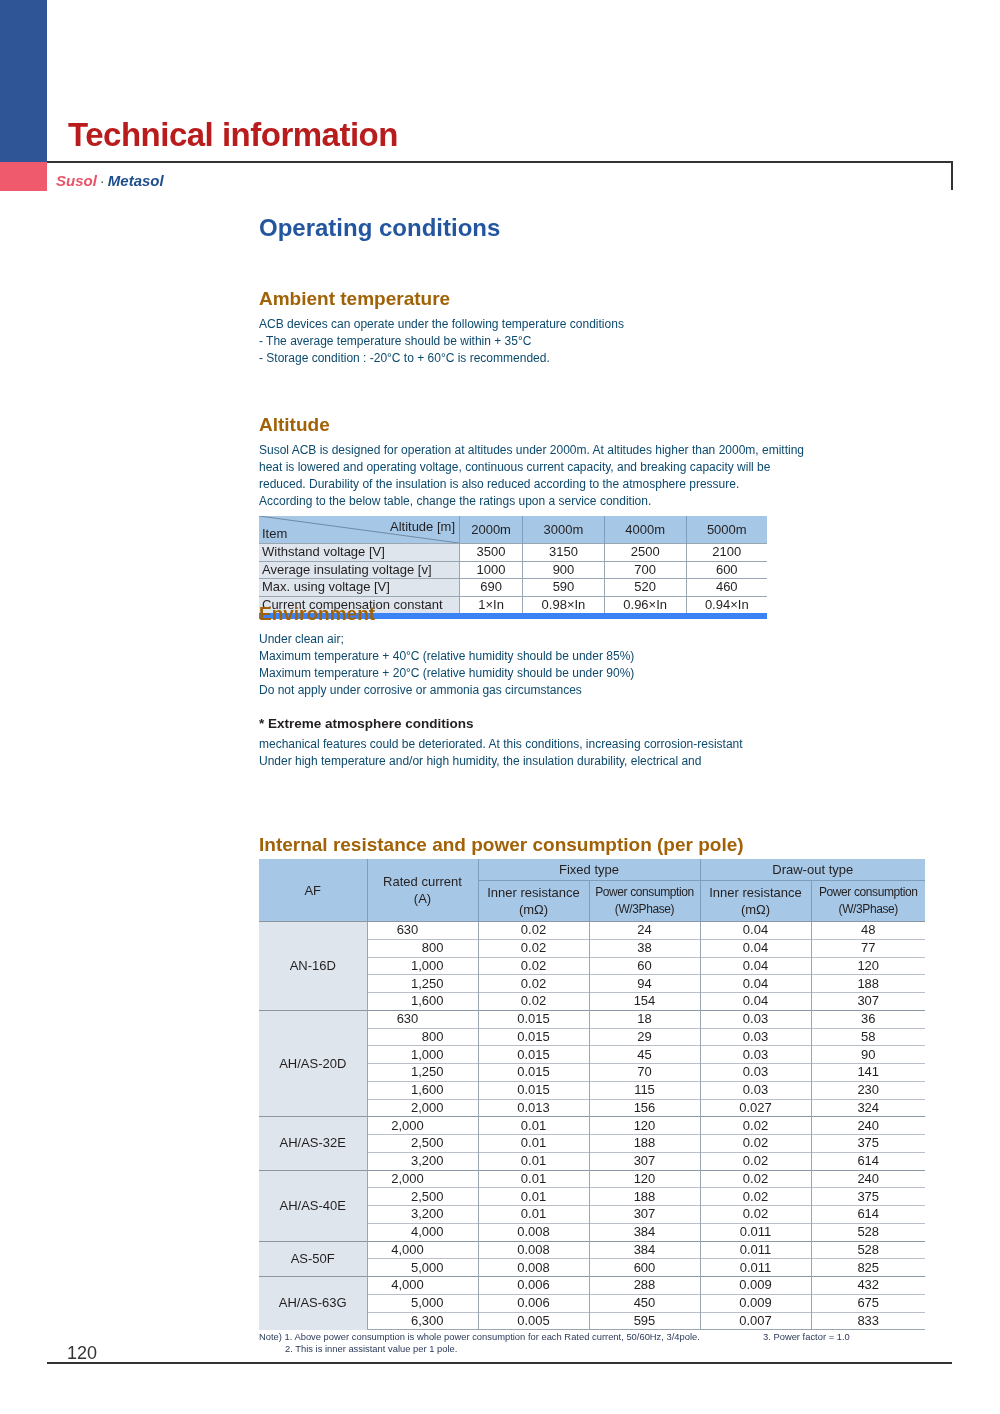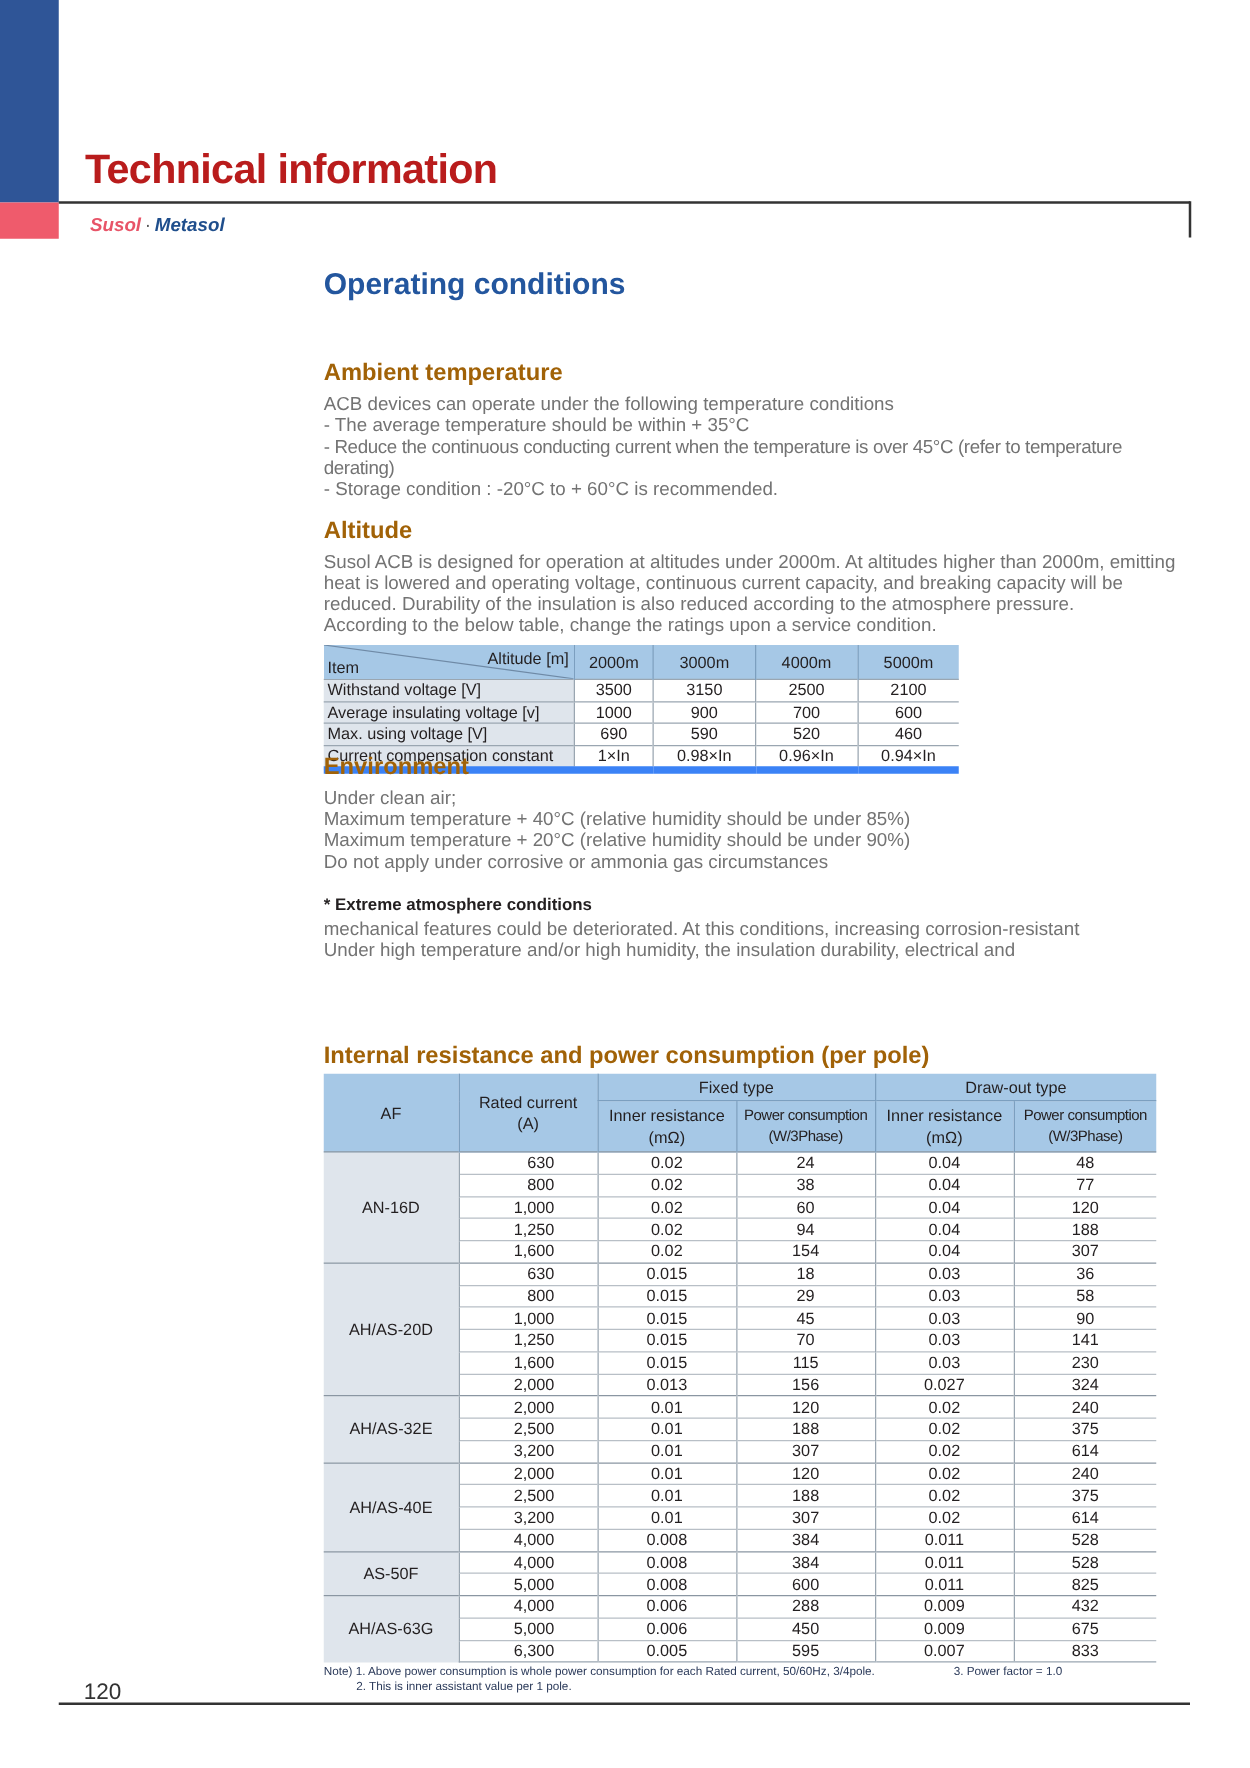--- a/index.html
+++ b/index.html
@@ -3,30 +3,30 @@
 <meta charset="utf-8">
 <style>
   html, body { margin: 0; padding: 0; background: #ffffff; }
   body { width: 1000px; height: 1414px; position: relative; overflow: hidden;
          font-family: "Liberation Sans", sans-serif; color: #231f20; }
   .blue-bar { position: absolute; left: 0; top: 0; width: 47px; height: 162px; background: #2f5597; }
   .pink-bar { position: absolute; left: 0; top: 162px; width: 47px; height: 29px; background: #ef5b6c; }
   .title { position: absolute; left: 68px; top: 116px; font-size: 33px; font-weight: bold; color: #b91c1c; letter-spacing: -0.5px; margin: 0; }
   .header-rule { position: absolute; left: 47px; top: 161px; width: 905px; height: 2px; background: #333; }
   .header-tick { position: absolute; left: 951px; top: 161px; width: 2px; height: 29px; background: #333; }
-  .brand { position: absolute; left: 72px; top: 172px; font-size: 15px; font-weight: bold; font-style: italic; }
+  .brand { position: absolute; left: 56px; top: 172px; font-size: 15px; font-weight: bold; font-style: italic; }
   .brand .susol { color: #e85468; }
   .brand .dot { color: #555; font-style: normal; font-weight: normal; margin: 0 3px; }
   .brand .metasol { color: #1f4e8c; }
 
   .page-heading { position: absolute; left: 259px; top: 214px; font-size: 24px; font-weight: bold; color: #23569e; margin: 0; }
 
   .content { position: absolute; left: 259px; width: 690px; }
   .h2 { font-size: 19px; font-weight: bold; color: #a16207; margin: 0; line-height: 24px; }
-  .p { font-size: 15px; line-height: 16.9px; margin: 0; color: #737373; }
+  .p { font-size: 12px; line-height: 16.9px; margin: 0; color: #0c4a6e; }
   .bold-note { font-size: 13.5px; font-weight: bold; margin: 0; line-height: 16px; }
 
   table { border-collapse: collapse; font-family: "Liberation Sans", sans-serif; }
   .alt-table { position: absolute; left: 259px; top: 516px; width: 508px; font-size: 13px; }
   .alt-table th { background: #a6c8e6; font-weight: normal; height: 27px; border-left: 1px solid #7c9fbf; padding: 0; }
   .alt-table th.item { position: relative; text-align: left; border-left: none; width: 200px; }
   .alt-table td { height: 16.6px; padding: 0 4px; border-top: 1px solid #9aa6b1; text-align: center; line-height: 16px; }
   .alt-table td.lbl { text-align: left; background: #dfe5ec; padding-left: 3px; border-left: none; }
   .alt-table td + td { border-left: 1px solid #9aa6b1; }
   .alt-table tr:last-child td { border-bottom: 6px solid #3b82f6; }
@@ -34,21 +34,21 @@
   .alt-label { position: absolute; right: 4px; top: 3px; }
   .item-label { position: absolute; left: 3px; bottom: 2px; }
 
   .ir-table { position: absolute; left: 259px; top: 859px; width: 666px; font-size: 13px; }
   .ir-table th { background: #a6c8e6; font-weight: normal; padding: 0; border-left: 1px solid #7c9fbf; text-align: center; line-height: 17px; }
   .ir-table th.first { border-left: none; }
   .ir-table .sub-small { font-size: 12px; letter-spacing: -0.4px; }
   .ir-table td { height: 16.75px; padding: 0 4px; text-align: center; border-top: 1px solid #b8bfc6; border-left: 1px solid #9aa6b1; line-height: 16px; }
   .ir-table td.af { background: #dfe5ec; border-left: none; border-top: 1px solid #9aa6b1; }
   .ir-table td.rc { text-align: right; padding-right: 34px; }
-  .ir-table tbody tr.grp-start td { border-top: 1px solid #8a96a2; }
+  .ir-table tbody tr.grp-start td { border-top: 1px solid #8a96a2; text-align: center; }
   .ir-table tbody tr:last-child td { border-bottom: 1px solid #9aa6b1; }
 
   .note { position: absolute; left: 259px; top: 1331px; font-size: 9.4px; color: #2b3a5a; line-height: 12px; }
   .note .indent { padding-left: 26px; }
   .note .pf { position: absolute; left: 504px; top: 0; white-space: nowrap; }
   .page-num { position: absolute; left: 67px; top: 1343px; font-size: 18px; color: #333; }
   .footer-rule { position: absolute; left: 47px; top: 1362px; width: 905px; height: 2px; background: #333; }
 </style>
 </head>
 <body>
@@ -62,21 +62,20 @@
   <span class="susol">Susol</span><span class="dot">·</span><span class="metasol">Metasol</span>
 </div>
 
 <h2 class="page-heading">Operating conditions</h2>
 
 <div class="content" style="top:287px;">
   <h3 class="h2">Ambient temperature</h3>
   <div style="margin-top:5px;">
     <p class="p">ACB devices can operate under the following temperature conditions</p>
     <p class="p">- The average temperature should be within + 35°C</p>
-    <p class="p" style="letter-spacing:-0.3px;">- Reduce the continuous conducting current when the temperature is over 45°C (refer to temperature derating)</p>
     <p class="p">- Storage condition : -20°C to + 60°C is recommended.</p>
   </div>
 </div>
 
 <div class="content" style="top:413px;">
   <h3 class="h2">Altitude</h3>
   <div style="margin-top:5px;">
     <p class="p">Susol ACB is designed for operation at altitudes under 2000m. At altitudes higher than 2000m, emitting</p>
     <p class="p">heat is lowered and operating voltage, continuous current capacity, and breaking capacity will be</p>
     <p class="p">reduced. Durability of the insulation is also reduced according to the atmosphere pressure.</p>

